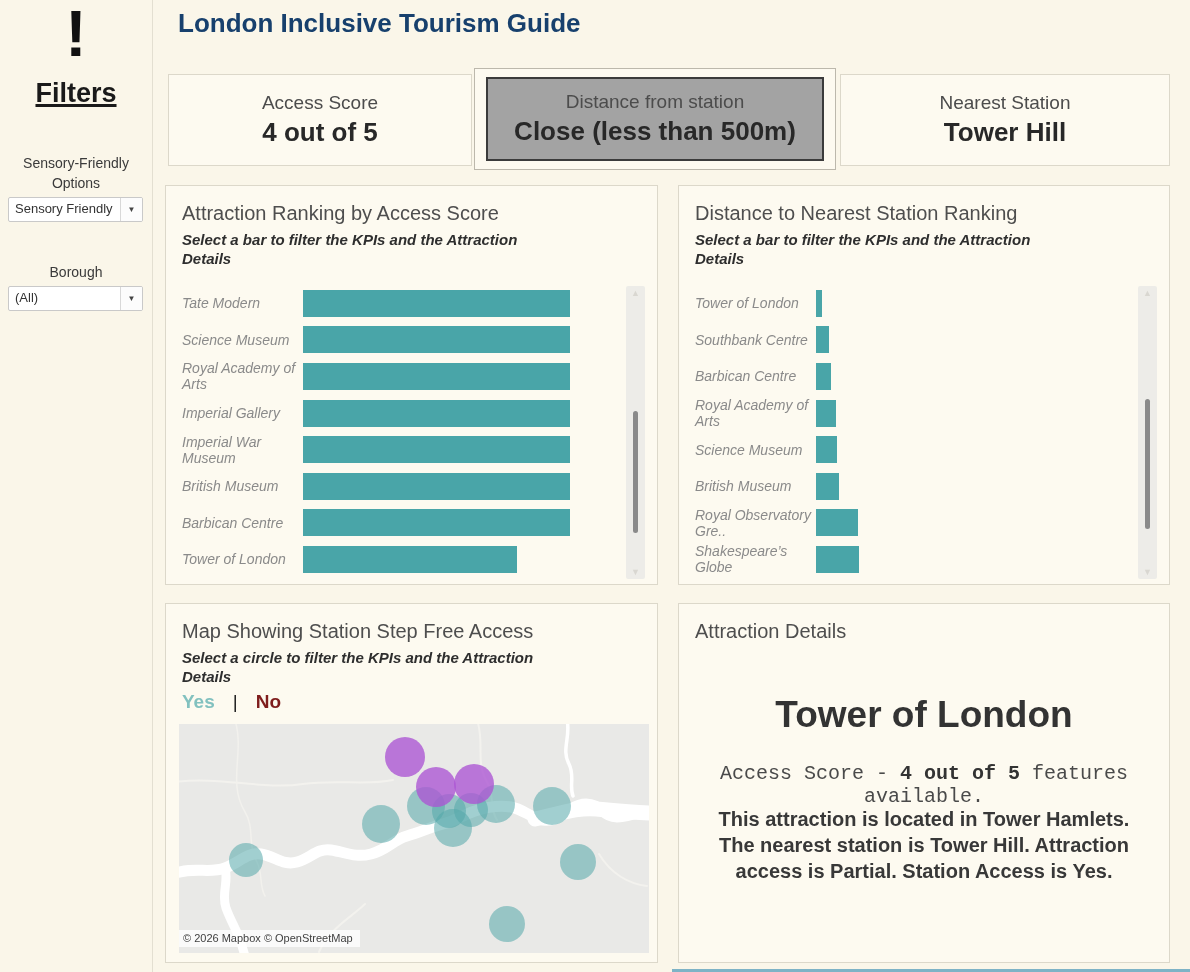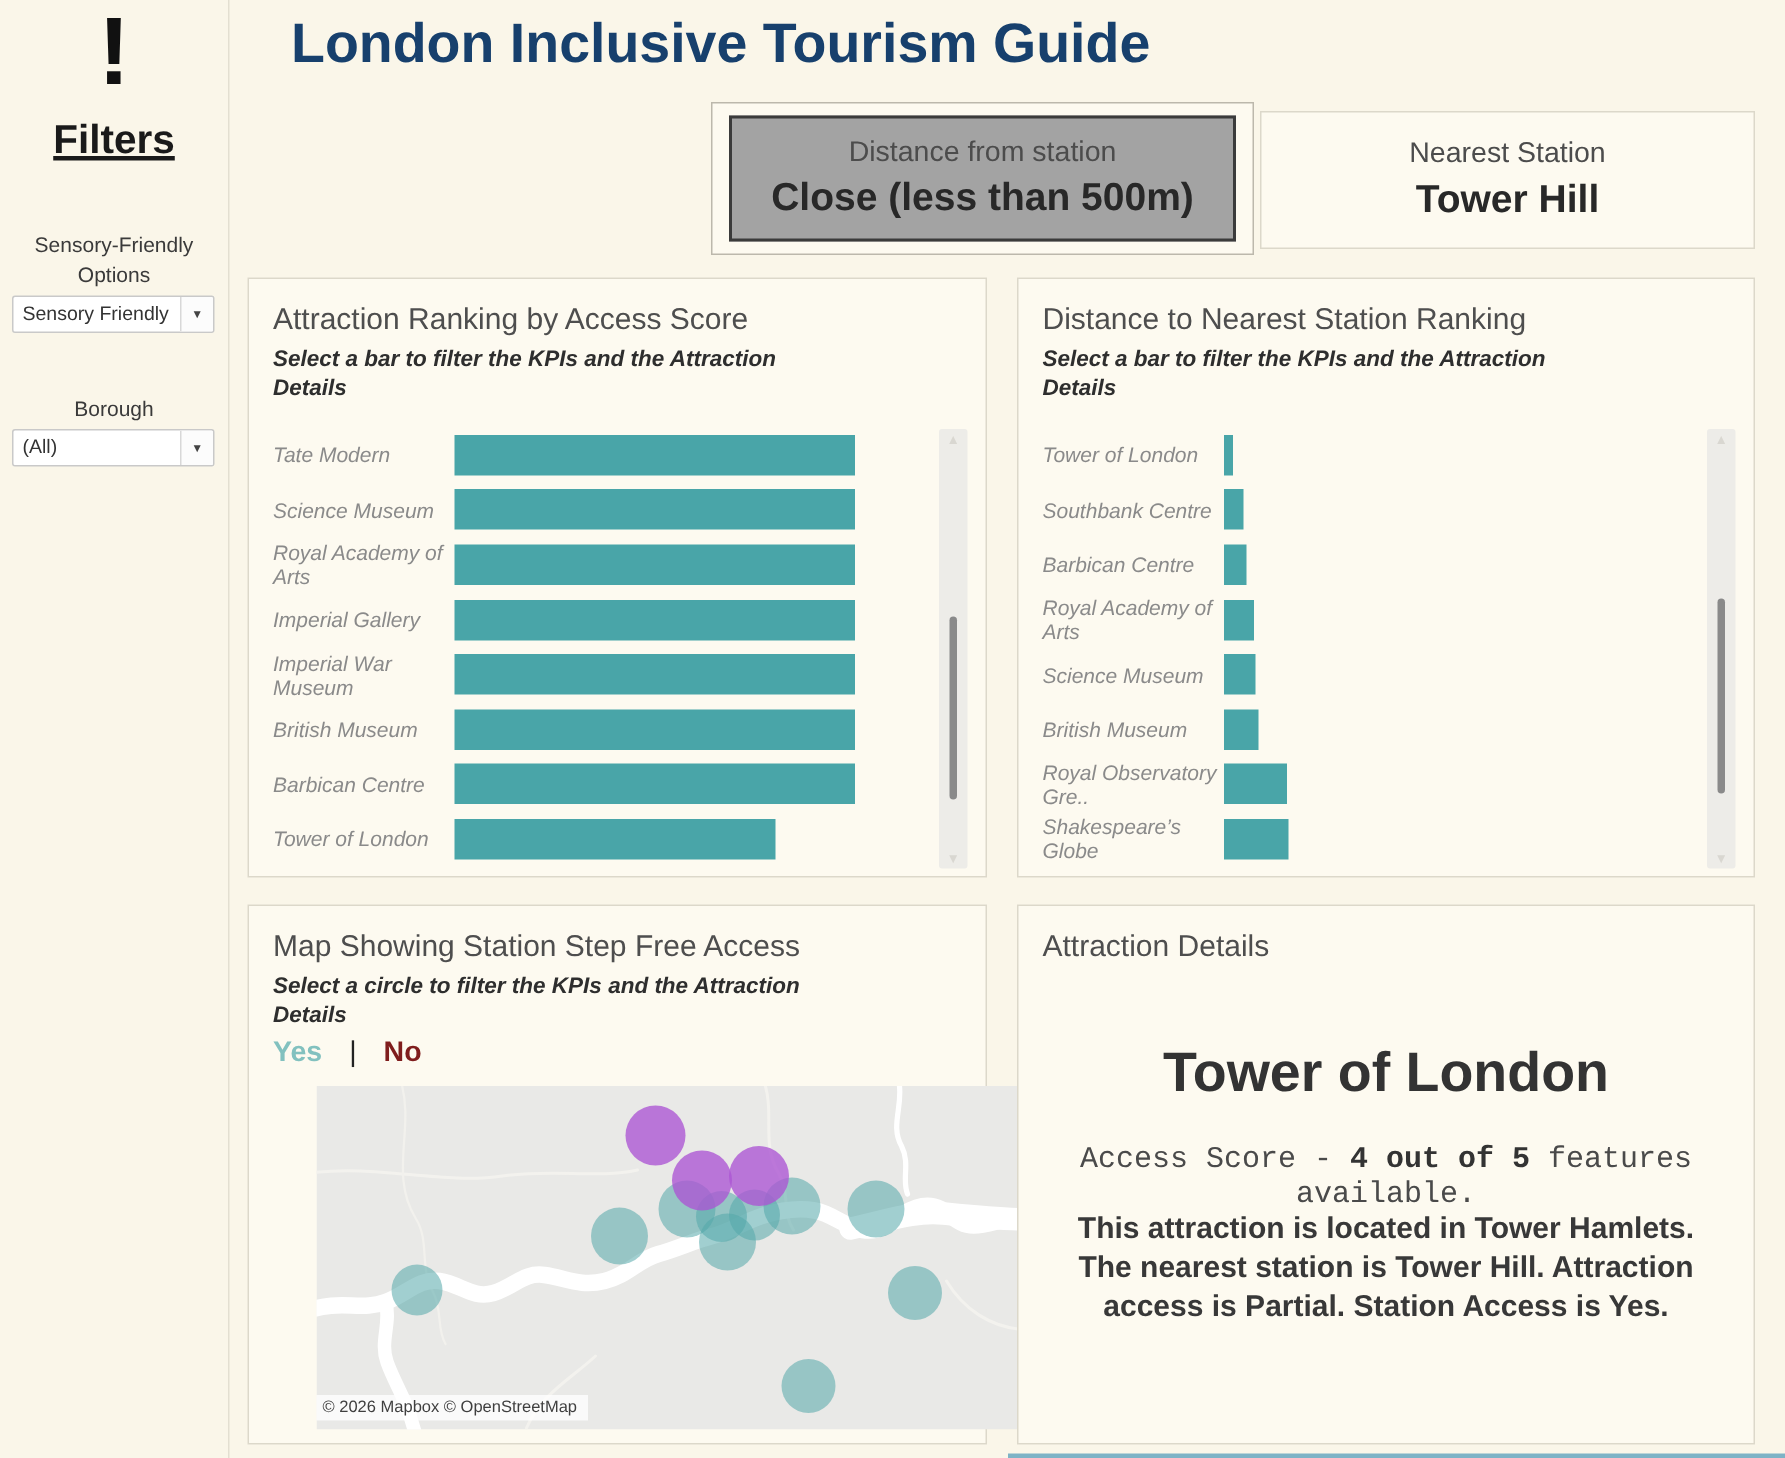--- a/index.html
+++ b/index.html
@@ -10,21 +10,21 @@
   .sidebar{position:absolute;left:0;top:0;width:152px;height:972px;background:#FAF6E9;border-right:1px solid #E3DFD1;}
   .excl{position:absolute;top:-2px;left:0;width:100%;text-align:center;font-size:64px;font-weight:800;color:#111;line-height:72px;}
   .filters-title{position:absolute;top:78px;left:0;width:100%;margin:0;text-align:center;font-size:27px;font-weight:bold;color:#1A1A1A;text-decoration:underline;text-decoration-thickness:3px;}
   .flabel{position:absolute;left:0;width:136px;margin-left:8px;text-align:center;font-size:14px;line-height:20px;color:#3A3A3A;}
   .dropdown{position:absolute;left:8px;width:133px;height:23px;background:#FFFFFF;border:1px solid #C9C9C9;border-radius:2px;display:flex;align-items:stretch;overflow:hidden;}
   .dd-text{flex:1;font-size:13px;color:#333;padding:3px 5px 0 6px;white-space:nowrap;overflow:hidden;}
   .dd-btn{width:21px;border-left:1px solid #D8D8D8;background:#FCFCFC;display:flex;align-items:center;justify-content:center;font-size:8px;color:#444;}
 
   
   .main{position:absolute;left:152px;top:0;width:1038px;height:972px;}
-  .page-title{position:absolute;left:42px;top:8px;margin:0;font-size:37px;font-weight:bold;color:#17406D;}
+  .page-title{position:absolute;left:26px;top:8px;margin:0;font-size:26px;font-weight:bold;color:#17406D;}
 
   .kpi{position:absolute;background:#FDFAF0;border:1px solid #DCD8CA;display:flex;flex-direction:column;align-items:center;justify-content:center;gap:3px;}
   .kpi-label{font-size:19px;color:#4C4C4C;}
   .kpi-value{font-size:26px;font-weight:bold;color:#282828;}
   .kpi-selected-frame{position:absolute;border:1px solid #BCB8AC;background:#FDFAF0;padding:8px 11px;box-sizing:border-box;}
   .kpi-inner{position:relative;width:100%;height:100%;border:2px solid #3B3B3B;background:#a3a3a3;display:flex;flex-direction:column;align-items:center;justify-content:center;gap:3px;box-sizing:border-box;}
 
   .panel{position:absolute;background:#FDFAF0;border:1px solid #DCD8CA;box-sizing:border-box;}
   .panel h3{position:absolute;left:16px;top:16px;margin:0;font-size:20px;font-weight:normal;color:#4E4E4E;}
   .subtitle{position:absolute;left:16px;top:44px;margin:0;width:385px;font-size:15px;font-weight:bold;font-style:italic;color:#2E2E2E;line-height:19px;}
@@ -35,21 +35,21 @@
   .cbar{height:27px;margin-left:3px;flex:none;}
 
   .vscroll{position:absolute;right:12px;top:100px;width:19px;height:293px;background:#EDECE8;border-radius:2px;}
   .vthumb{position:absolute;left:7px;width:5px;background:#8A8A8A;border-radius:3px;}
   .sarr{position:absolute;left:0;width:100%;text-align:center;font-size:9px;color:#D9D7D1;}
   .sarr.up{top:2px;} .sarr.down{bottom:2px;}
 
   .legend{position:absolute;left:16px;top:87px;display:flex;align-items:center;gap:18px;font-size:19px;font-weight:bold;}
   .legend .sep{color:#222;font-weight:normal;}
 
-  .mapbox{position:absolute;left:13px;top:120px;width:412px;height:229px;margin-left:32px;}
+  .mapbox{position:absolute;left:13px;top:120px;width:412px;height:229px;}
   .map-attrib{position:absolute;left:0;bottom:6px;background:rgba(255,255,255,0.78);padding:2px 7px 3px 4px;font-size:11px;color:#3F3F3F;}
 
   .details-name{position:absolute;left:0;top:90px;width:100%;margin:0;text-align:center;font-size:37px;font-weight:bold;color:#333;}
   .details-access{position:absolute;left:0;top:158px;width:100%;text-align:center;font-size:20px;color:#4A4A4A;font-family:Liberation Mono, monospace;}
   .details-access b{color:#333;}
   .details-desc{position:absolute;left:0;right:0;top:202px;width:426px;margin:0 auto;text-align:center;font-size:20px;font-weight:bold;line-height:26px;color:#383838;}
 
   .bottom-strip{position:absolute;left:672px;top:969px;width:518px;height:3px;background:#7EB3C6;}
 </style>
 </head>
@@ -70,20 +70,24 @@
     <div class="flabel" style="top:262px">Borough</div>
     <div class="dropdown" style="top:286px">
       <span class="dd-text">(All)</span>
       <span class="dd-btn">▼</span>
     </div>
   </aside>
 
   <div class="main">
     <h1 class="page-title" style="color: rgb(23, 64, 109);">London Inclusive Tourism Guide</h1>
 
+    <div class="kpi" style="left:16px;top:74px;width:302px;height:90px">
+      <div class="kpi-label">Access Score</div>
+      <div class="kpi-value">4 out of 5</div>
+    </div>
 
     <div class="kpi-selected-frame" style="left:322px;top:68px;width:362px;height:102px">
       <div class="kpi-inner">
         <div class="kpi-label">Distance from station</div>
         <div class="kpi-value">Close (less than 500m)</div>
       </div>
     </div>
 
     <div class="kpi" style="left:688px;top:74px;width:328px;height:90px">
       <div class="kpi-label">Nearest Station</div>

